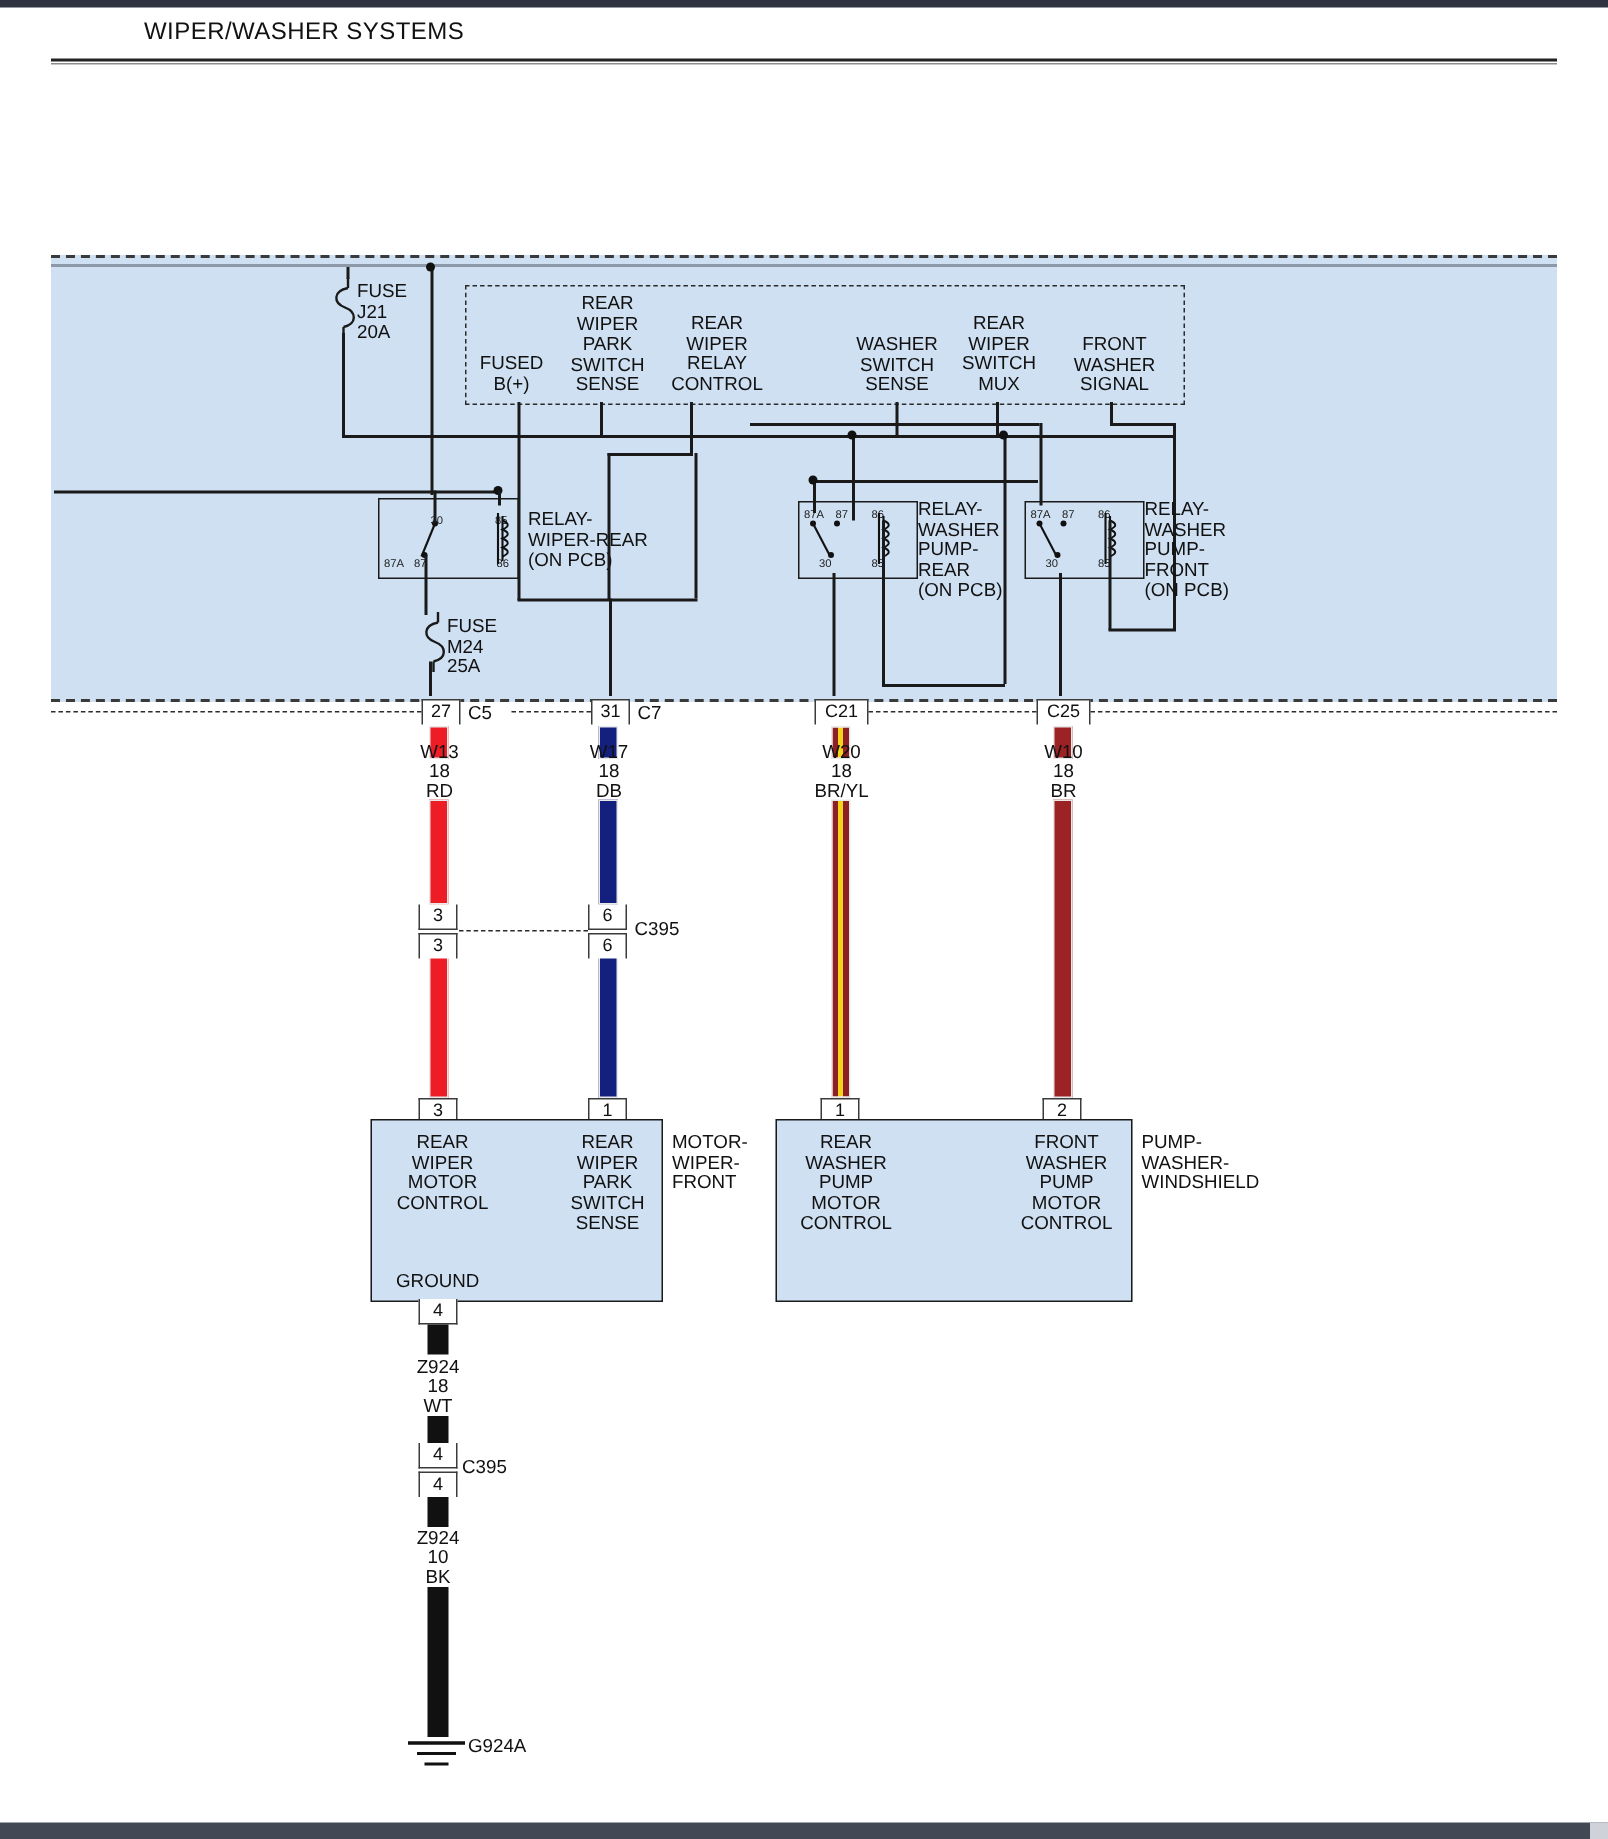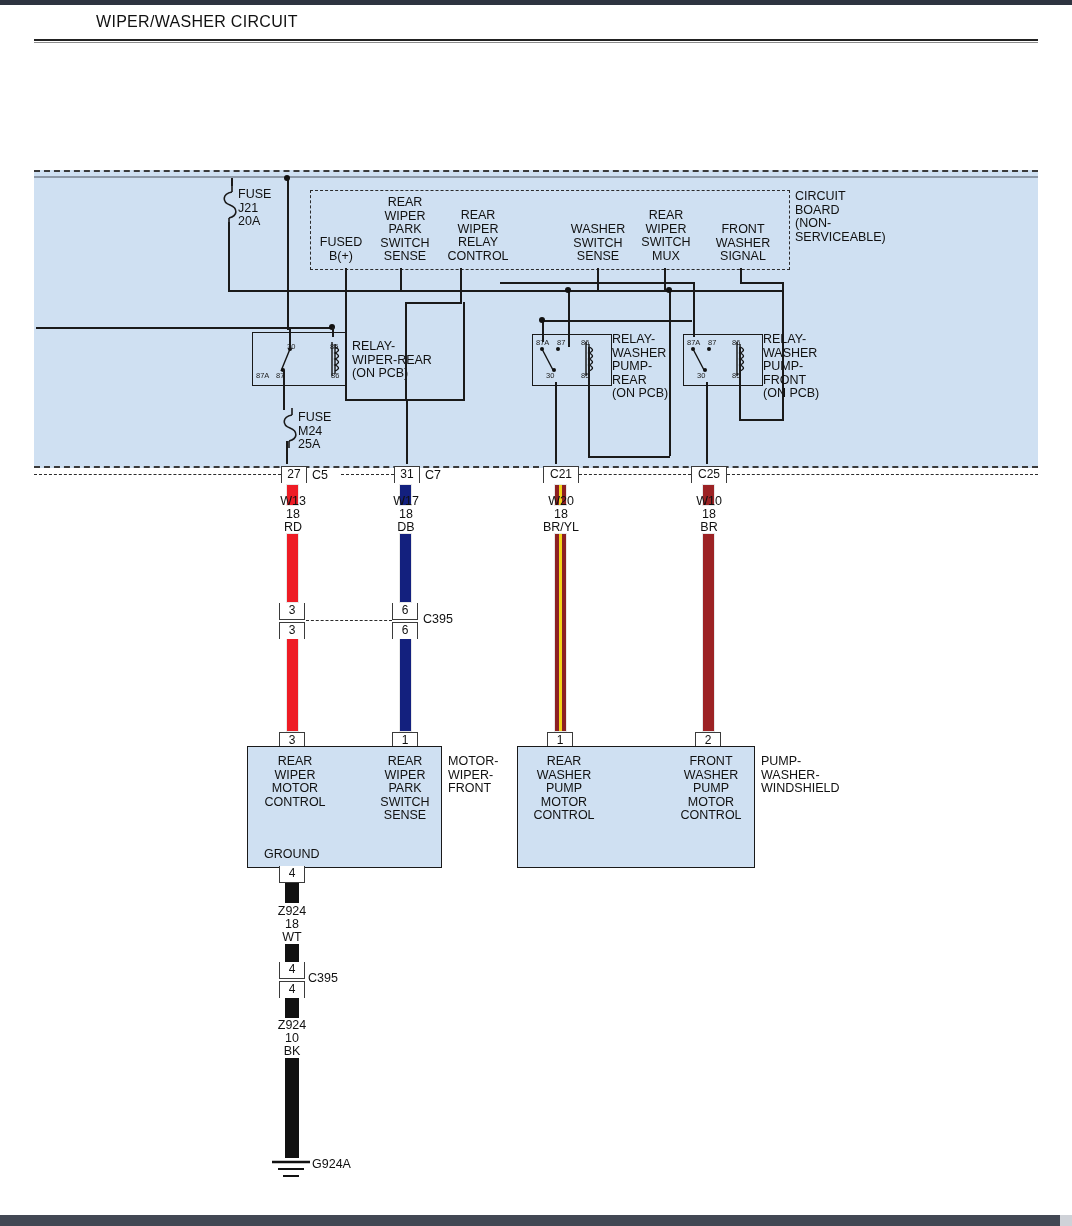--- a/index.html
+++ b/index.html
@@ -52,31 +52,27 @@
 
   .dashline{position:absolute;border-top:1.6px dashed #2b2b2b;}
   .blkseg{position:absolute;background:#111;}
 </style>
 </head>
 <body>
 
 <div class="page">
 
   <div class="topbar"></div>
-  <div class="page-title">WIPER/WASHER CIRCUIT</div>
+  <div class="page-title">WIPER/WASHER SYSTEMS</div>
   <div class="title-rule"></div>
   <div class="title-rule2"></div>
 
   <div class="module"></div>
   <div class="module-top-line"></div>
 
-  <div class="lbl l" style="left:795px;top:190px;width:200px;">CIRCUIT
-BOARD
-(NON-
-SERVICEABLE)</div>
 
   <div class="pinbox" style="left:310px;top:190px;width:478px;height:78px;"></div>
 
   <div class="lbl" style="left:307px;top:236px;width:68px;text-align:center;">FUSED
 B(+)</div>
   <div class="lbl" style="left:370px;top:196px;width:70px;">REAR
 WIPER
 PARK
 SWITCH
 SENSE</div>

